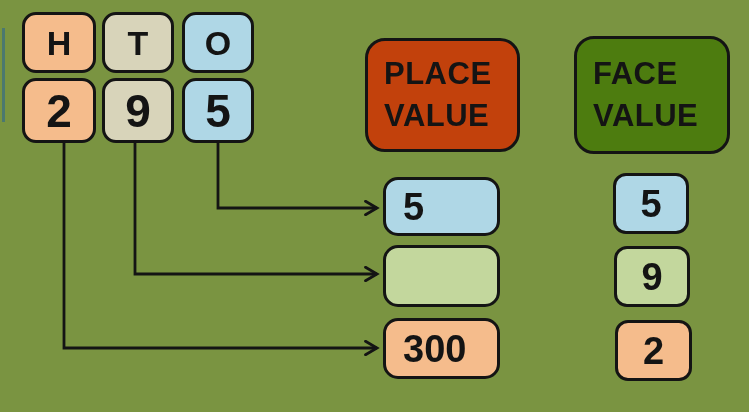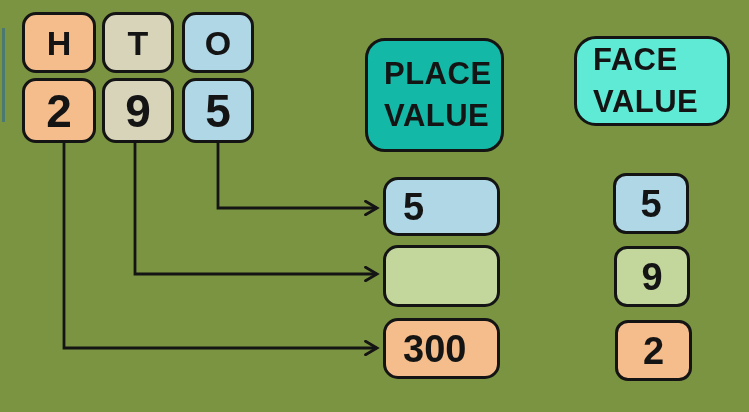--- a/index.html
+++ b/index.html
@@ -83,26 +83,26 @@
     <defs>
       <marker id="ah" markerWidth="6" markerHeight="6" refX="4.7" refY="3" orient="auto" markerUnits="strokeWidth">
         <path d="M0.6,0.6 L4.7,3 L0.6,5.4" fill="none" stroke="#141414" stroke-width="1" stroke-linecap="round"></path>
       </marker>
     </defs>
     <path d="M218,141 L218,208 L377,208" fill="none" stroke="#141414" stroke-width="2.8" marker-end="url(#ah)"></path>
     <path d="M135,141 L135,274 L377,274" fill="none" stroke="#141414" stroke-width="2.8" marker-end="url(#ah)"></path>
     <path d="M64,141 L64,348 L377,348" fill="none" stroke="#141414" stroke-width="2.8" marker-end="url(#ah)"></path>
   </svg>
 
-  <div class="box value-title" style="left: 365px; top: 38px; width: 139px; height: 114px; background: #14b8a6;">
+  <div class="box value-title" style="left: 365px; top: 38px; width: 155px; height: 114px; background: #c2410c;">
     <span>PLACE</span>
     <span>VALUE</span>
   </div>
 
-  <div class="box value-title" style="left: 574px; top: 36px; width: 156px; height: 90px; background: #5eead4; border-radius: 22px;">
+  <div class="box value-title" style="left: 574px; top: 36px; width: 156px; height: 118px; background: #4d7c0f;">
     <span>FACE</span>
     <span>VALUE</span>
   </div>
 
   <div class="box pv-box" style="left: 383px; top: 177px; width: 117px; height: 59px; background: rgb(175, 215, 230);">
     <span>5</span>
   </div>
   <div class="box pv-box" style="left: 383px; top: 245px; width: 117px; height: 62px; background: rgb(195, 215, 157);">
     <span></span>
   </div>

